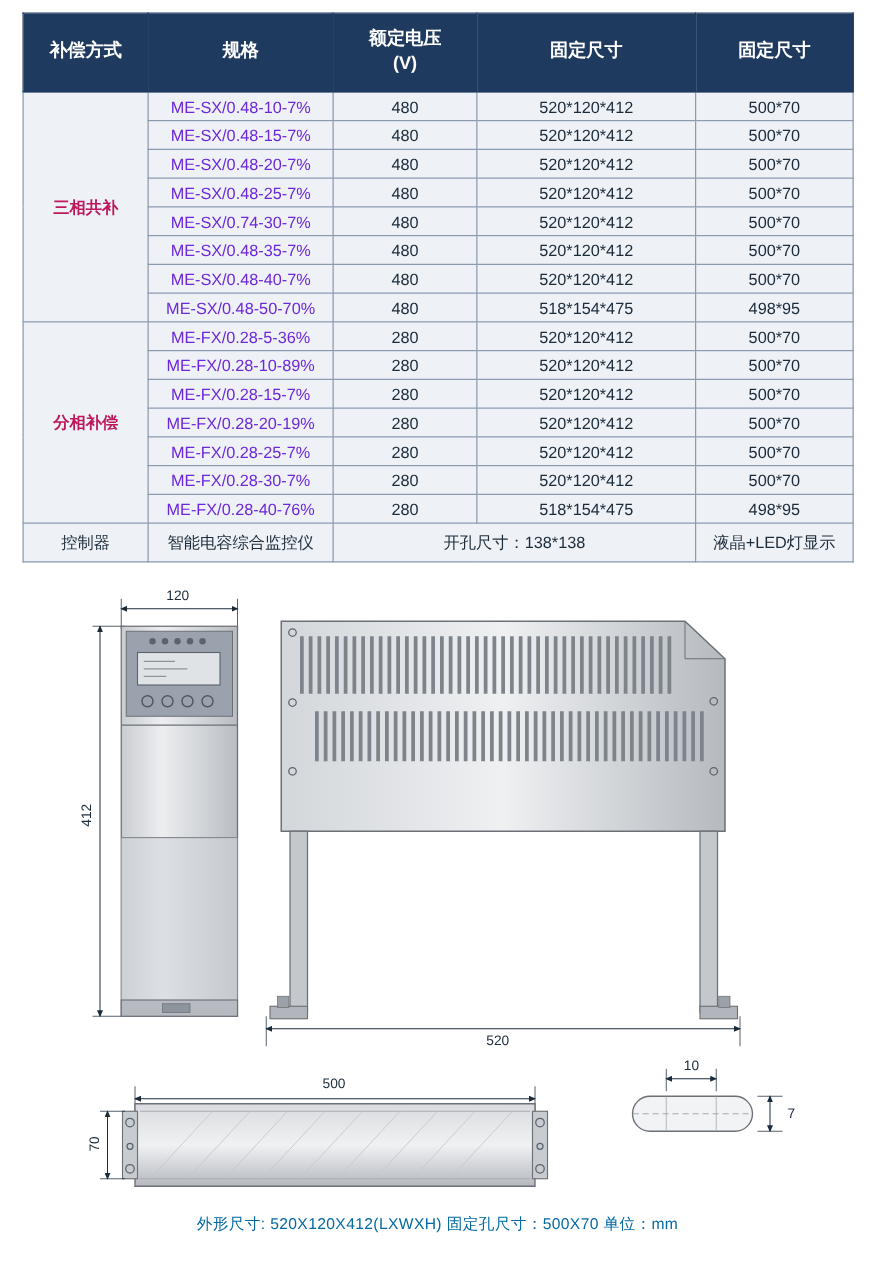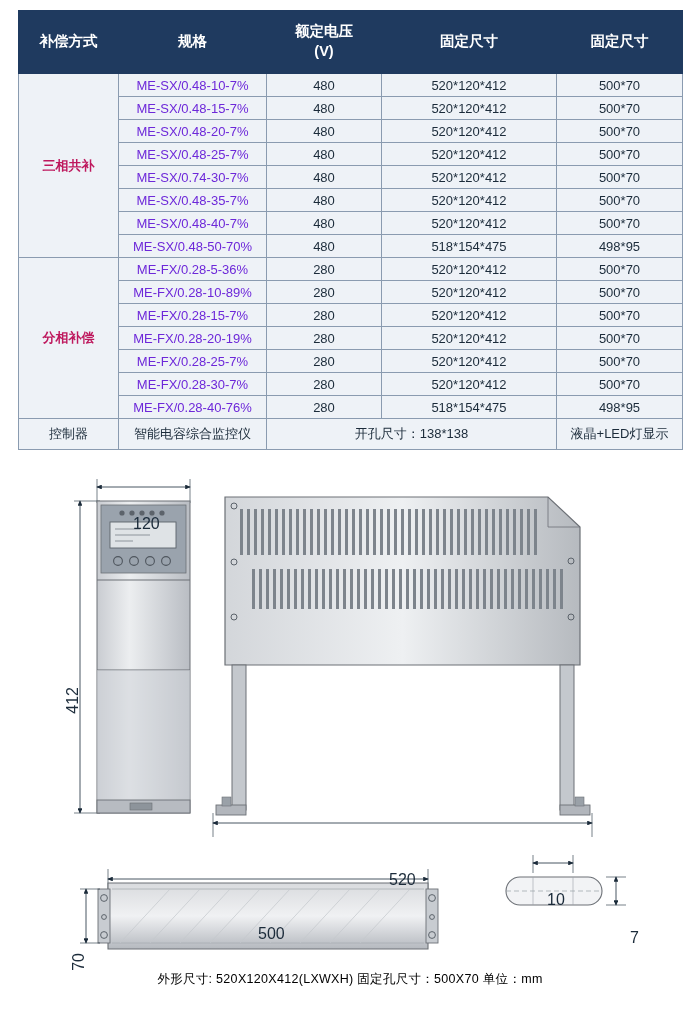--- a/index.html
+++ b/index.html
@@ -69,38 +69,37 @@
   
   .drawings {
     position: absolute;
     left: 0;
     top: 465px;
     width: 700px;
     height: 545px;
   }
   .dim-label {
     position: absolute;
-    font-size: 16px;
+    font-size: 11px;
     color: #1b2b3a;
     font-family: "Liberation Sans", sans-serif;
     white-space: nowrap;
-    margin-top: 44px;
   }
   .dim-label.vert {
     writing-mode: vertical-rl;
     transform: rotate(180deg);
   }
   .caption {
     position: absolute;
     left: 0;
     top: 506px;
     width: 700px;
     text-align: center;
     font-size: 12.5px;
-    color: #000000;
+    color: #0369a1;
     letter-spacing: 0.3px;
   }
   svg { display: block; }
 </style>
 </head>
 <body>
 
 <div class="spec-table-wrap">
   <table class="spec">
     <colgroup>
@@ -470,19 +469,19 @@
 
       <line x1="616" y1="412" x2="616" y2="440" stroke="#1b2b3a" stroke-width="0.8" marker-start="url(#arrs)" marker-end="url(#arr)"></line>
       <line x1="606" y1="412" x2="626" y2="412" stroke="#1b2b3a" stroke-width="0.6"></line>
       <line x1="606" y1="440" x2="626" y2="440" stroke="#1b2b3a" stroke-width="0.6"></line>
     </g>
   </svg>
 
   <div class="dim-label" style="left:133px; top:6px;">120</div>
   <div class="dim-label vert" style="left:64px; top:178px;">412</div>
   <div class="dim-label" style="left:389px; top:362px;">520</div>
-  <div class="dim-label" style="left:258px; top:416px;">500</div>
+  <div class="dim-label" style="left:258px; top:396px;">500</div>
   <div class="dim-label vert" style="left:70px; top:444px;">70</div>
   <div class="dim-label" style="left:547px; top:382px;">10</div>
   <div class="dim-label" style="left:630px; top:420px;">7</div>
 
   <div class="caption">外形尺寸: 520X120X412(LXWXH)   固定孔尺寸：500X70   单位：mm</div>
 </div>
 
 </body></html>

